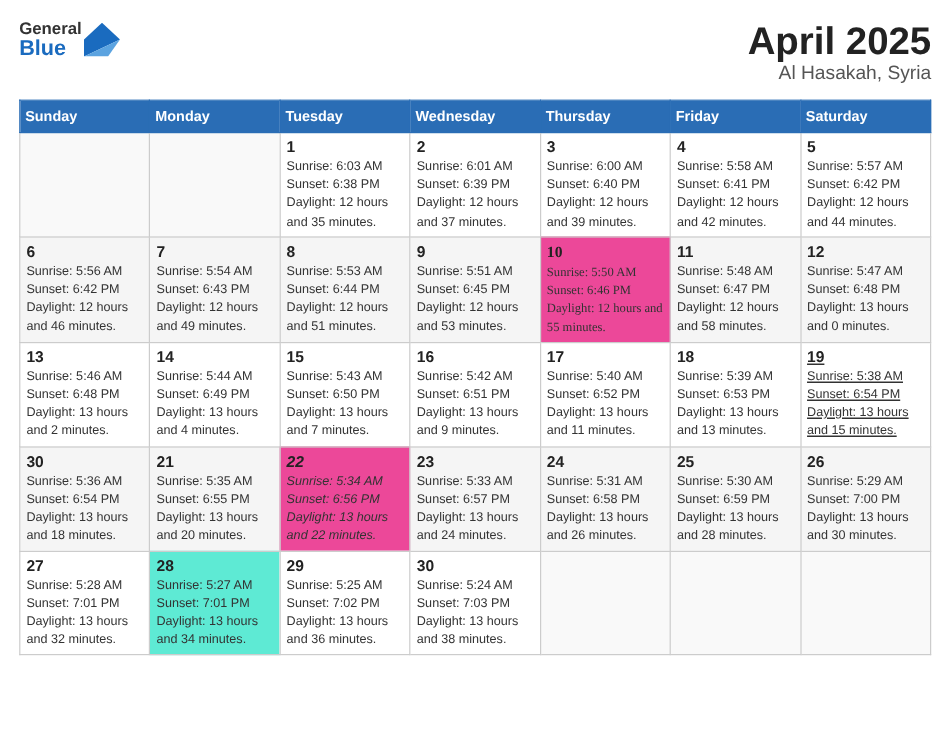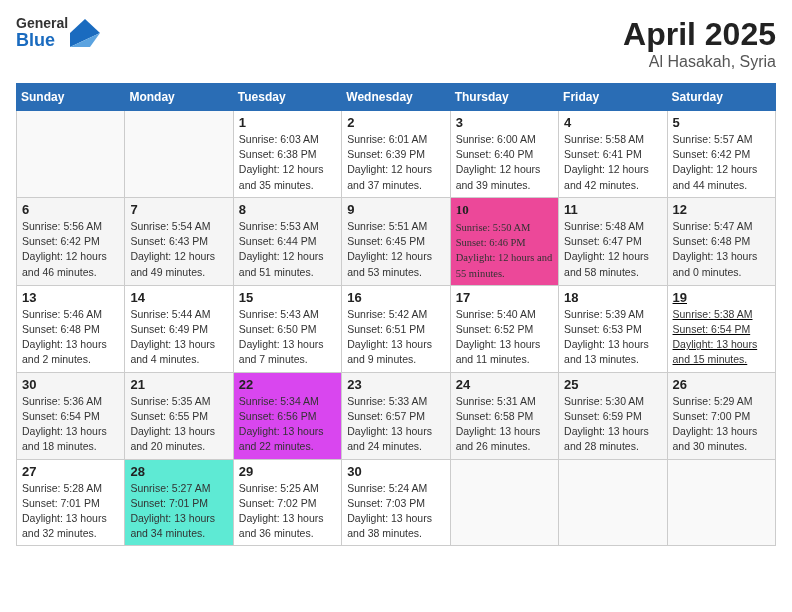--- a/index.html
+++ b/index.html
@@ -206,21 +206,21 @@
       </tr>
       <tr>
         <td style="background-color: rgb(245, 245, 245);">
           <div class="day-num">30</div>
           <div class="day-detail">Sunrise: 5:36 AM<br>Sunset: 6:54 PM<br>Daylight: 13 hours and 18 minutes.</div>
         </td>
         <td style="background-color: rgb(245, 245, 245);">
           <div class="day-num">21</div>
           <div class="day-detail">Sunrise: 5:35 AM<br>Sunset: 6:55 PM<br>Daylight: 13 hours and 20 minutes.</div>
         </td>
-        <td style="background-color: #d946ef;">
+        <td style="background-color: #ec4899; font-style: italic;">
           <div class="day-num">22</div>
           <div class="day-detail">Sunrise: 5:34 AM<br>Sunset: 6:56 PM<br>Daylight: 13 hours and 22 minutes.</div>
         </td>
         <td style="background-color: rgb(245, 245, 245);">
           <div class="day-num">23</div>
           <div class="day-detail">Sunrise: 5:33 AM<br>Sunset: 6:57 PM<br>Daylight: 13 hours and 24 minutes.</div>
         </td>
         <td style="background-color: rgb(245, 245, 245);">
           <div class="day-num">24</div>
           <div class="day-detail">Sunrise: 5:31 AM<br>Sunset: 6:58 PM<br>Daylight: 13 hours and 26 minutes.</div>

